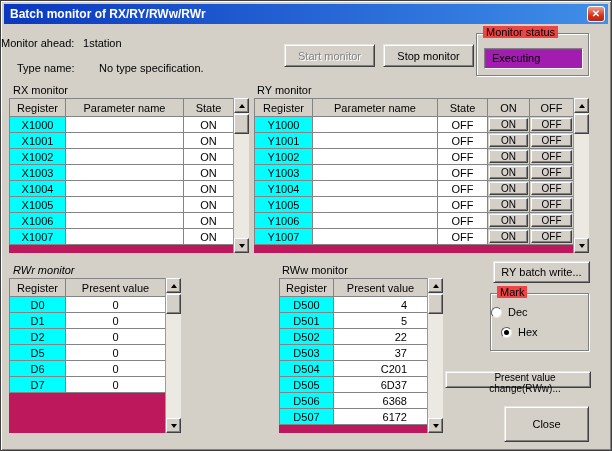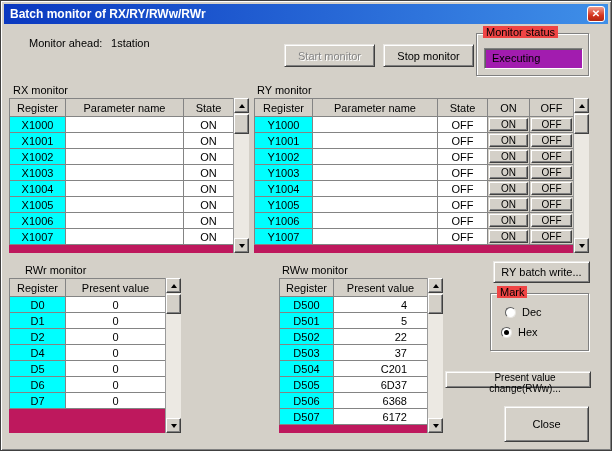--- a/index.html
+++ b/index.html
@@ -79,23 +79,27 @@
 </head>
 <body>
 
 <div class="dialog">
 
   <div class="titlebar">
     <span>Batch monitor of RX/RY/RWw/RWr</span>
   </div>
   <button class="close-btn">✕</button>
 
-  <div class="txt" style="left:28px; top:36px;">
+  <div class="txt" style="left:0; top:36px;">
     <span class="lbl80">Monitor ahead:</span>
     <span>1station</span>
+  </div>
+  <div class="txt" style="left:16px; top:61px;">
+    <span class="lbl80">Type name:</span>
+    <span>No type specification.</span>
   </div>
 
   <button class="btn disabled" style="left:283px; top:43px; width:91px; height:23px;">Start monitor</button>
   <button class="btn" style="left:382px; top:43px; width:91px; height:23px;">Stop monitor</button>
 
   <div class="groupbox" style="left:475px; top:32px; width:113px; height:43px;">
     <span class="legend">Monitor status</span>
     <div class="sunken" style="left:7px; top:14px; width:99px; height:21px;">Executing</div>
   </div>
 
@@ -278,21 +282,21 @@
       <div class="sb-btn sb-up">
           <i class="tri tri-up"></i>
         </div>
       <div class="sb-thumb"></div>
       <div class="sb-btn sb-down">
           <i class="tri tri-down"></i>
         </div>
     </div>
   </div>
 
-  <div class="txt" style="left:24px; top:263px;">RWr monitor</div>
+  <div class="txt" style="left:12px; top:263px;font-style:italic;">RWr monitor</div>
   <div class="grid" style="left:8px; top:277px; width:172px; height:155px;">
     <table style="width:156px;">
       <colgroup>
           <col style="width:56px">
           <col style="width:100px">
         </colgroup>
       <tbody>
           <tr>
         <th>Register</th>
         <th>Present value</th>
@@ -300,24 +304,20 @@
       <tr>
             <td class="reg">D0</td>
             <td class="val-c">0</td>
           </tr>
       <tr>
             <td class="reg">D1</td>
             <td class="val-c">0</td>
           </tr>
       <tr>
             <td class="reg">D2</td>
-            <td class="val-c">0</td>
-          </tr>
-      <tr>
-            <td class="reg">D4</td>
             <td class="val-c">0</td>
           </tr>
       <tr>
             <td class="reg">D5</td>
             <td class="val-c">0</td>
           </tr>
       <tr>
             <td class="reg">D6</td>
             <td class="val-c">0</td>
           </tr>
@@ -392,21 +392,21 @@
       <div class="sb-btn sb-down">
           <i class="tri tri-down"></i>
         </div>
     </div>
   </div>
 
   <button class="btn" style="left:492px; top:260px; width:97px; height:22px;">RY batch write...</button>
 
   <div class="groupbox" style="left:489px; top:292px; width:99px; height:58px;">
     <span class="legend">Mark</span>
-    <div class="radio-row" style="left:14px; top:12px;">
+    <div class="radio-row" style="left:0; top:12px;">
       <span class="radio"></span>
       <span>Dec</span>
     </div>
     <div class="radio-row" style="left:10px; top:32px;">
       <span class="radio selected">
           <span class="dot"></span>
         </span>
       <span>Hex</span>
     </div>
   </div>

